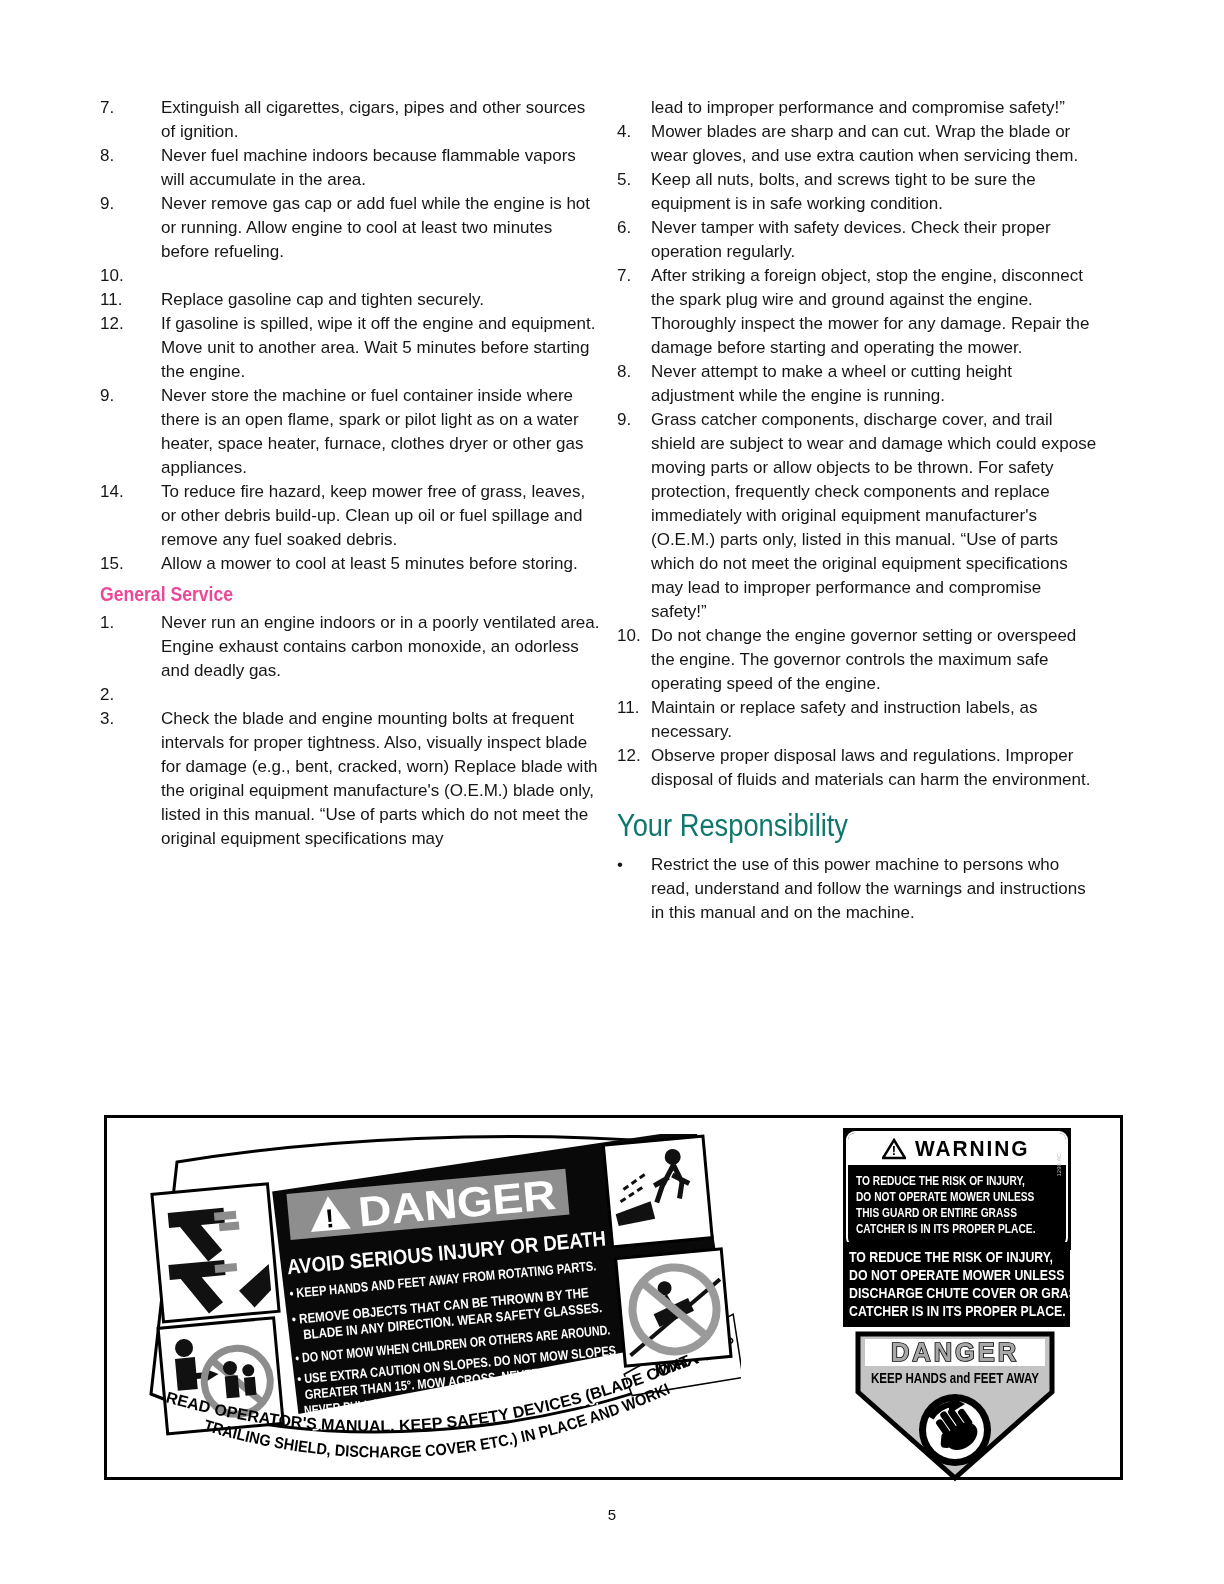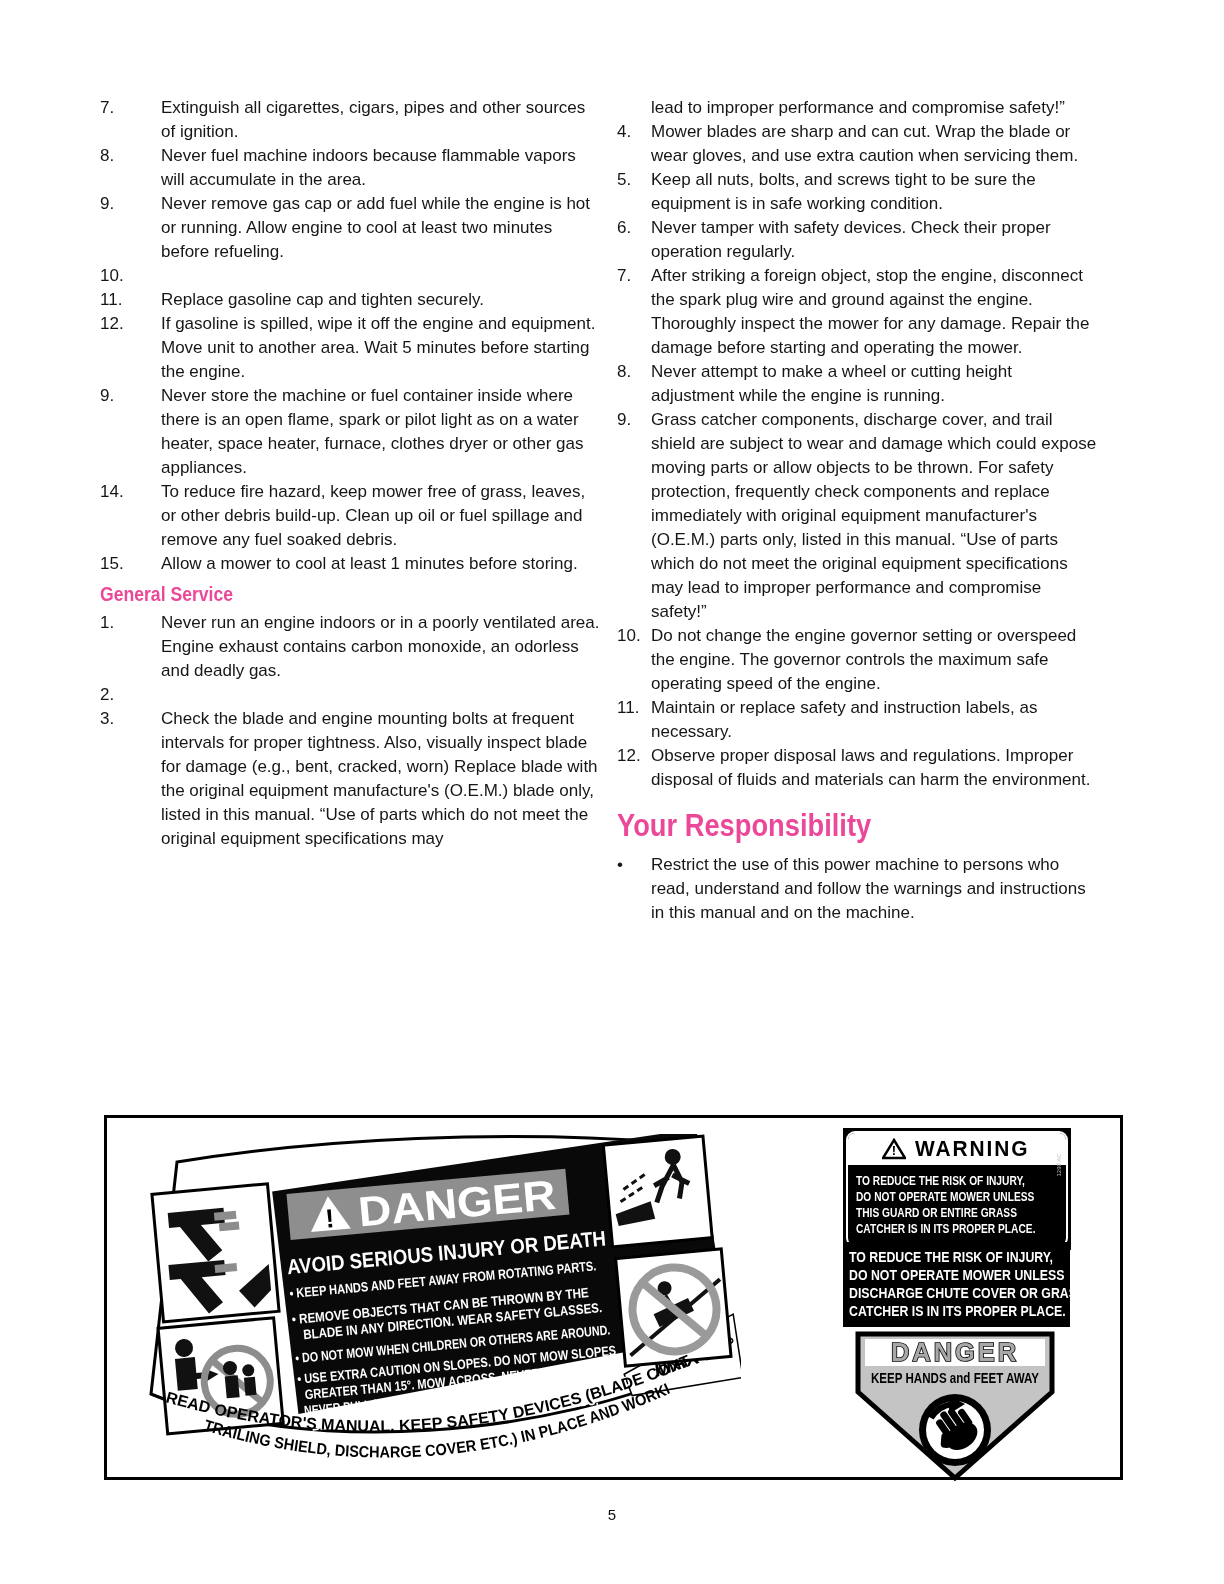--- a/index.html
+++ b/index.html
@@ -8,21 +8,21 @@
   .col{position:absolute;top:96px;}
   .col-left{left:100px;width:505px;}
   .col-right{left:617px;width:497px;}
   .li{display:flex;font-size:17px;line-height:24px;}
   .col-left .num{flex:0 0 45px;}
   .col-right .num{flex:0 0 34px;}
   .txt{flex:1;}
   .col-left .txt{max-width:443px;margin-left:16px;}
   .col-right .txt{max-width:448px;}
   h3.gs{margin:7px 0 5px 0;font-size:20px;font-weight:bold;color:#ec4899;}
-  h2.yr{margin:16px 0 9px 0;font-size:31px;font-weight:bold;color:#ec4899;}
+  h2.yr{margin:16px 0 9px 0;font-size:31px;font-weight:normal;color:#0f766e;}
   .cond{display:inline-block;transform:scaleX(0.88);transform-origin:0 50%;white-space:nowrap;}
   
   .figure-box{position:absolute;left:104px;top:1115px;width:1013px;height:359px;
               border:3px solid #000;background:#fff;}
   .danger-svg{position:absolute;left:18px;top:16px;}
   
   .wlabel{position:absolute;left:736px;top:10px;width:222px;background:#000;padding:3px;}
   .winner{border:2px solid #fff;border-radius:9px;overflow:hidden;position:relative;}
   .whead{background:#fff;color:#000;display:flex;align-items:center;justify-content:center;
          gap:6px;padding:3px 4px;border-bottom:2px solid #000;}
@@ -75,21 +75,21 @@
     <div class="li">
         <span class="num">9.</span>
         <span class="txt">Never store the machine or fuel container inside where there is an open flame, spark or pilot light as on a water heater, space heater, furnace, clothes dryer or other gas appliances.</span>
       </div>
     <div class="li">
         <span class="num">14.</span>
         <span class="txt">To reduce fire hazard, keep mower free of grass, leaves, or other debris build-up. Clean up oil or fuel spillage and remove any fuel soaked debris.</span>
       </div>
     <div class="li">
         <span class="num">15.</span>
-        <span class="txt">Allow a mower to cool at least 1 minutes before storing.</span>
+        <span class="txt">Allow a mower to cool at least 5 minutes before storing.</span>
       </div>
 
     <h3 class="gs"><span class="cond">General Service</span></h3>
 
     <div class="li">
         <span class="num">1.</span>
         <span class="txt">Never run an engine indoors or in a poorly ventilated area. Engine exhaust contains carbon monoxide, an odorless and deadly gas.</span>
       </div>
     <div class="li">
         <span class="num">2.</span>

